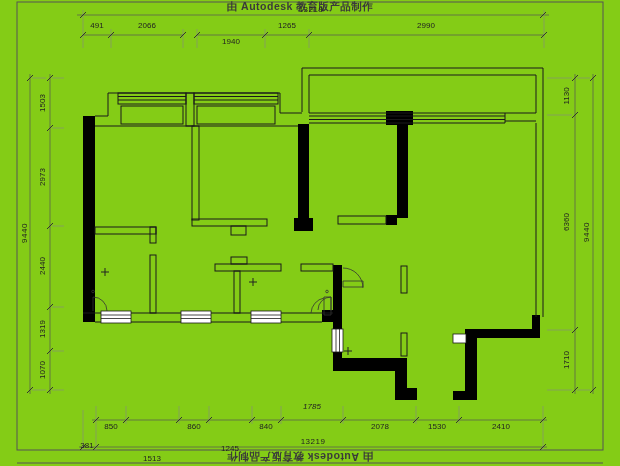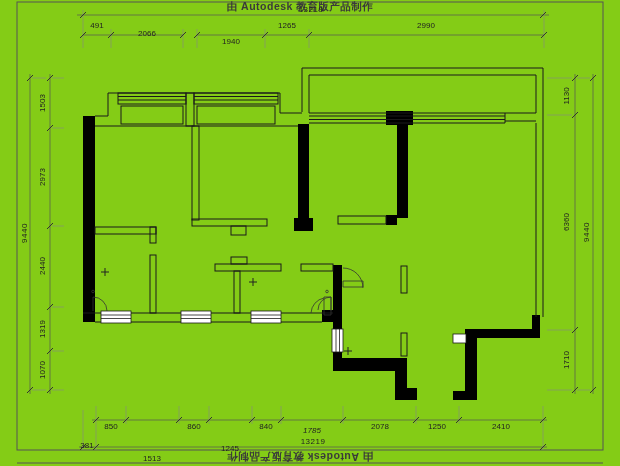--- a/index.html
+++ b/index.html
@@ -119,33 +119,33 @@
       <path d="M343,281 H363 V287 H343 Z M343,268 A20,20 0 0 1 363,288"></path>
       <path stroke="#222" stroke-width="1" d="M101,272 H109 M105,268 V276 M249,282 H257 M253,278 V286 M344,351 H352 M348,347 V355"></path>
     </g>
   </svg>
 
   <div class="wm" id="wm-top">由 Autodesk 教育版产品制作</div>
   <div class="wm" id="wm-bottom">由 Autodesk 教育版产品制作</div>
 
   <span class="dim total" style="left:289px;top:5px;">13219</span>
   <span class="dim" style="left:75px;top:21px;">491</span>
-  <span class="dim" style="left:125px;top:21px;margin-top:8px;">2066</span>
+  <span class="dim" style="left:125px;top:21px;">2066</span>
   <span class="dim" style="left:209px;top:21px;margin-top:16px;">1940</span>
   <span class="dim" style="left:265px;top:21px;">1265</span>
   <span class="dim" style="left:404px;top:21px;">2990</span>
 
   <span class="dim" style="left:89px;top:422px;">850</span>
   <span class="dim" style="left:130px;top:422px;margin-top:32px;">1513</span>
   <span class="dim" style="left:172px;top:422px;">860</span>
   <span class="dim" style="left:208px;top:444px;">1245</span>
   <span class="dim" style="left:244px;top:422px;">840</span>
-  <span class="dim" style="left:290px;top:426px;font-style:italic;">1785</span>
+  <span class="dim" style="left:290px;top:402px;font-style:italic;">1785</span>
   <span class="dim" style="left:358px;top:422px;">2078</span>
-  <span class="dim" style="left:415px;top:422px;">1250</span>
+  <span class="dim" style="left:415px;top:422px;">1530</span>
   <span class="dim" style="left:479px;top:422px;">2410</span>
   <span class="dim total" style="left:291px;top:437px;">13219</span>
   <span class="dim" style="left:72px;top:441px;width:30px;">381</span>
 
   <span class="dim vdim" style="left:21px;top:98px;">1503</span>
   <span class="dim vdim" style="left:21px;top:172px;">2973</span>
   <span class="dim vdim" style="left:21px;top:261px;">2440</span>
   <span class="dim vdim" style="left:21px;top:324px;">1319</span>
   <span class="dim vdim" style="left:21px;top:365px;">1070</span>
   <span class="dim vdim total" style="left:3px;top:228px;">9440</span>

